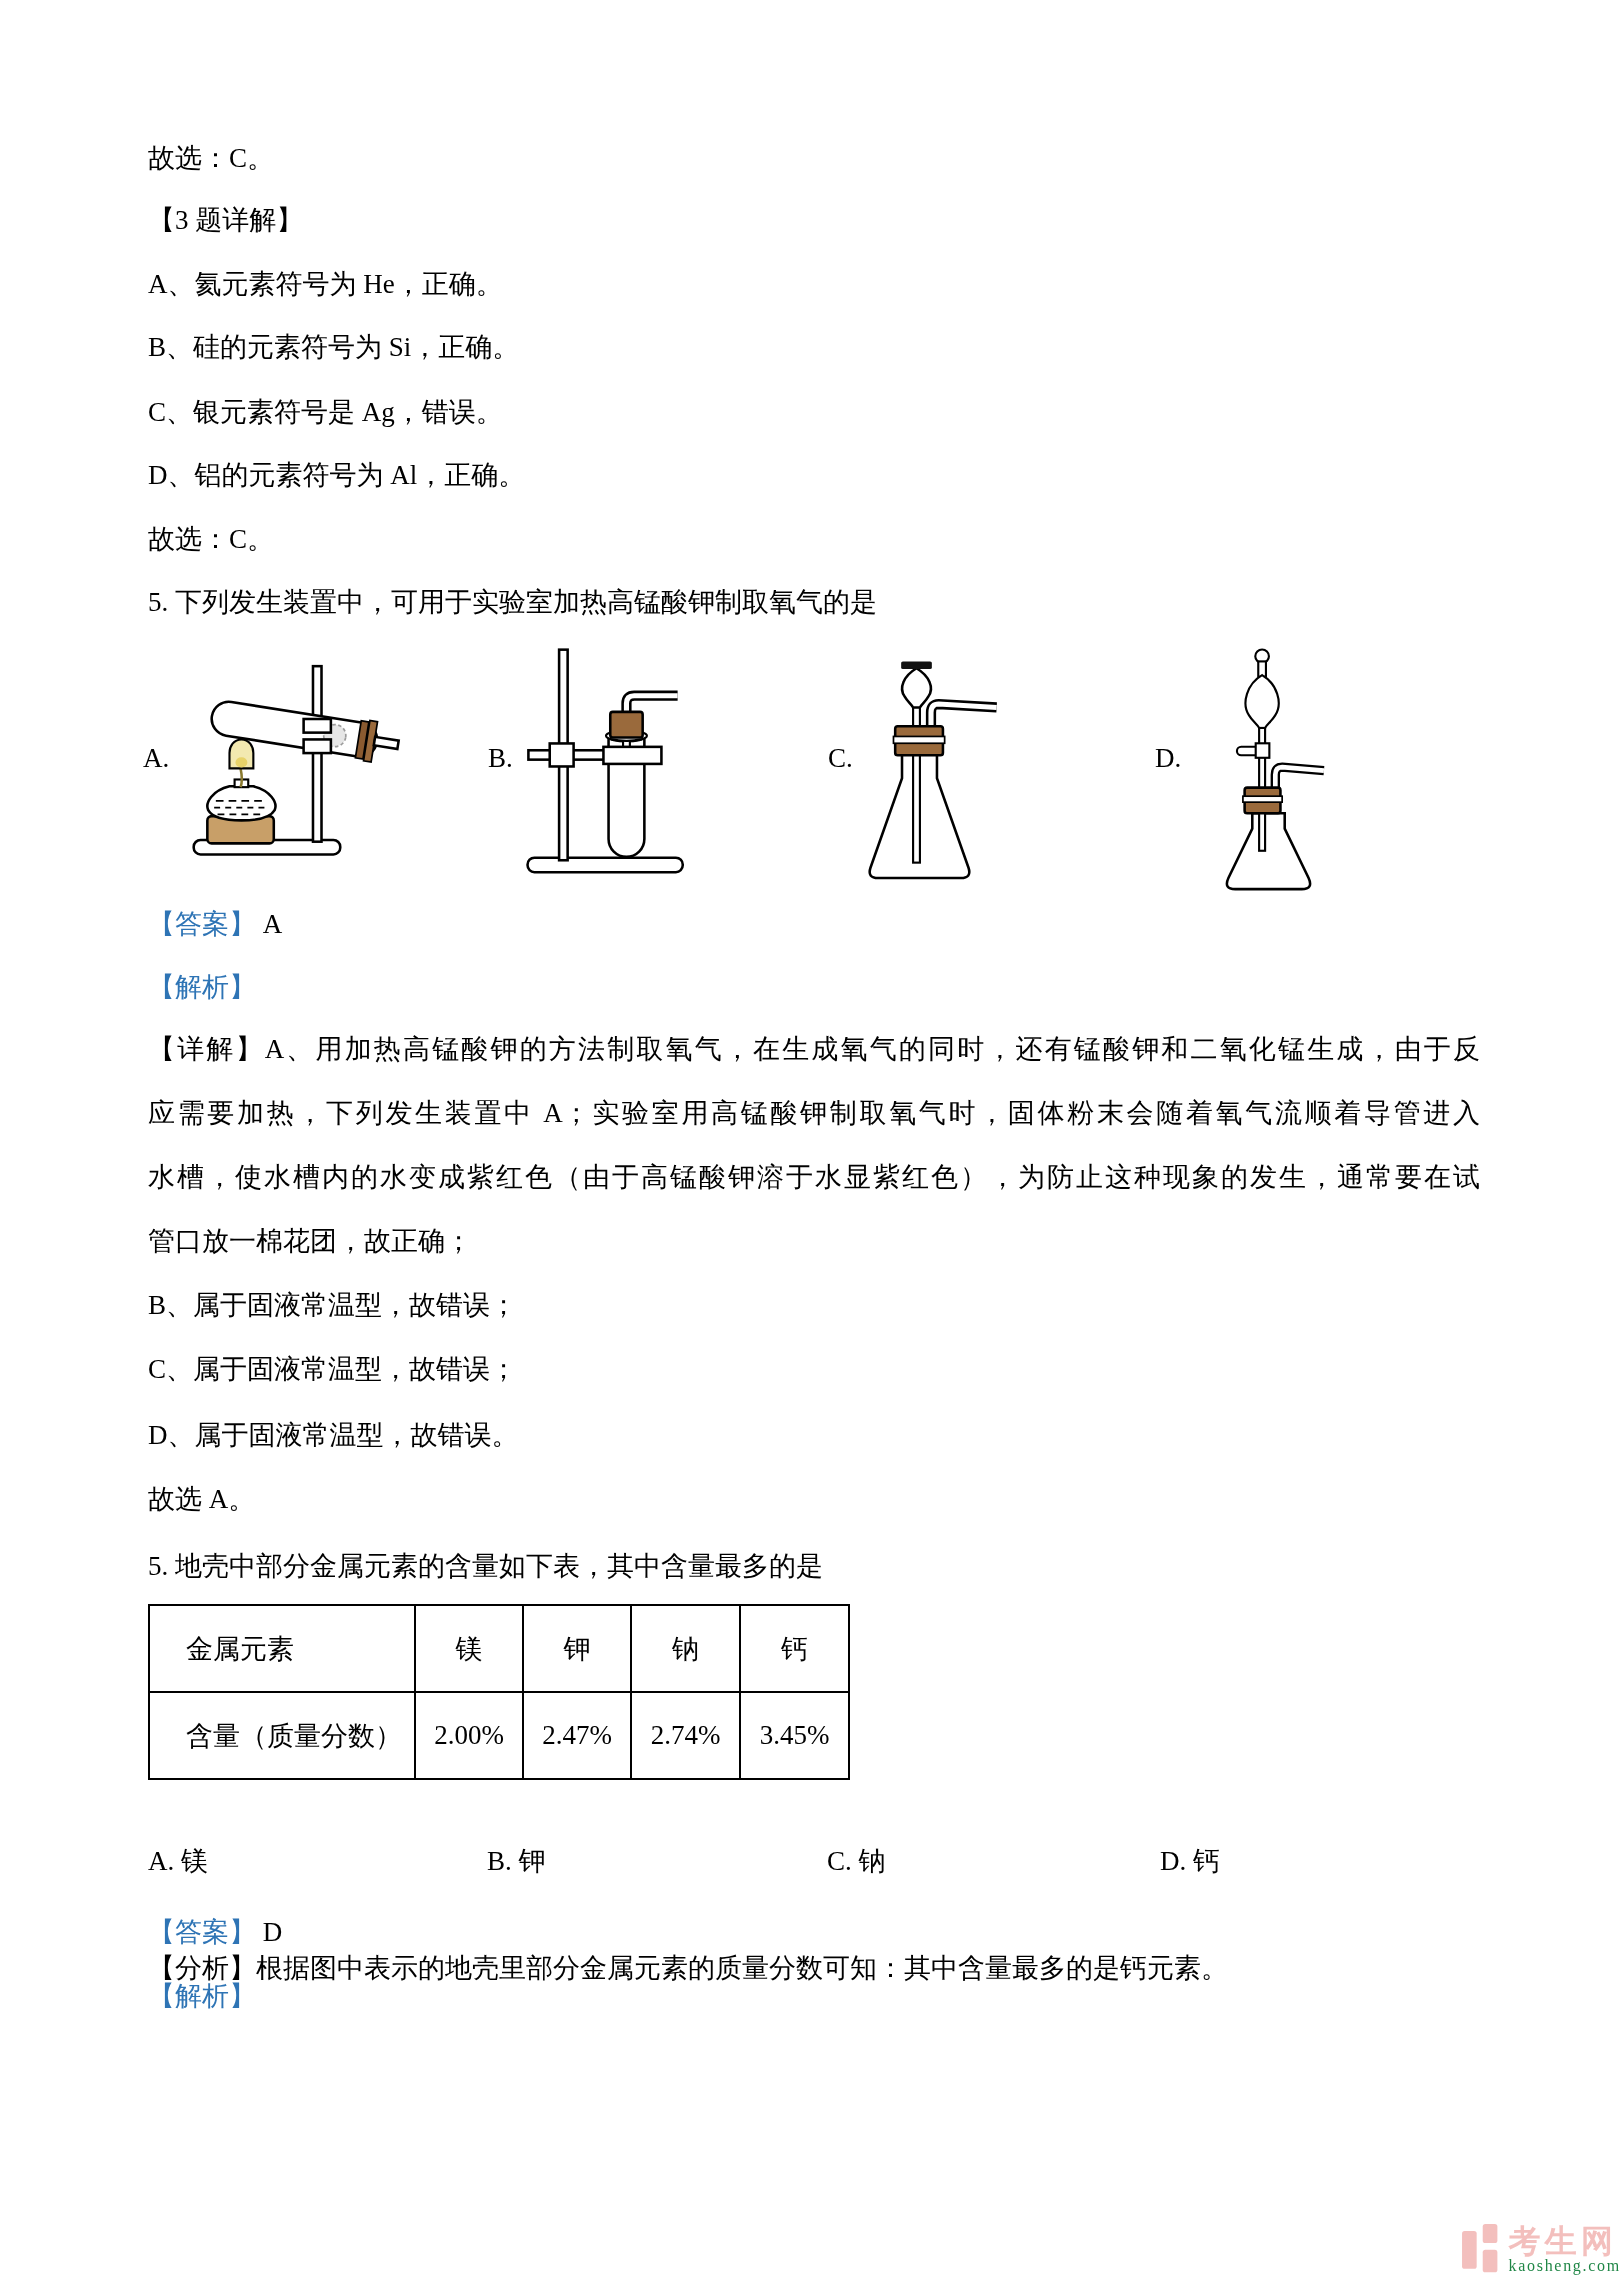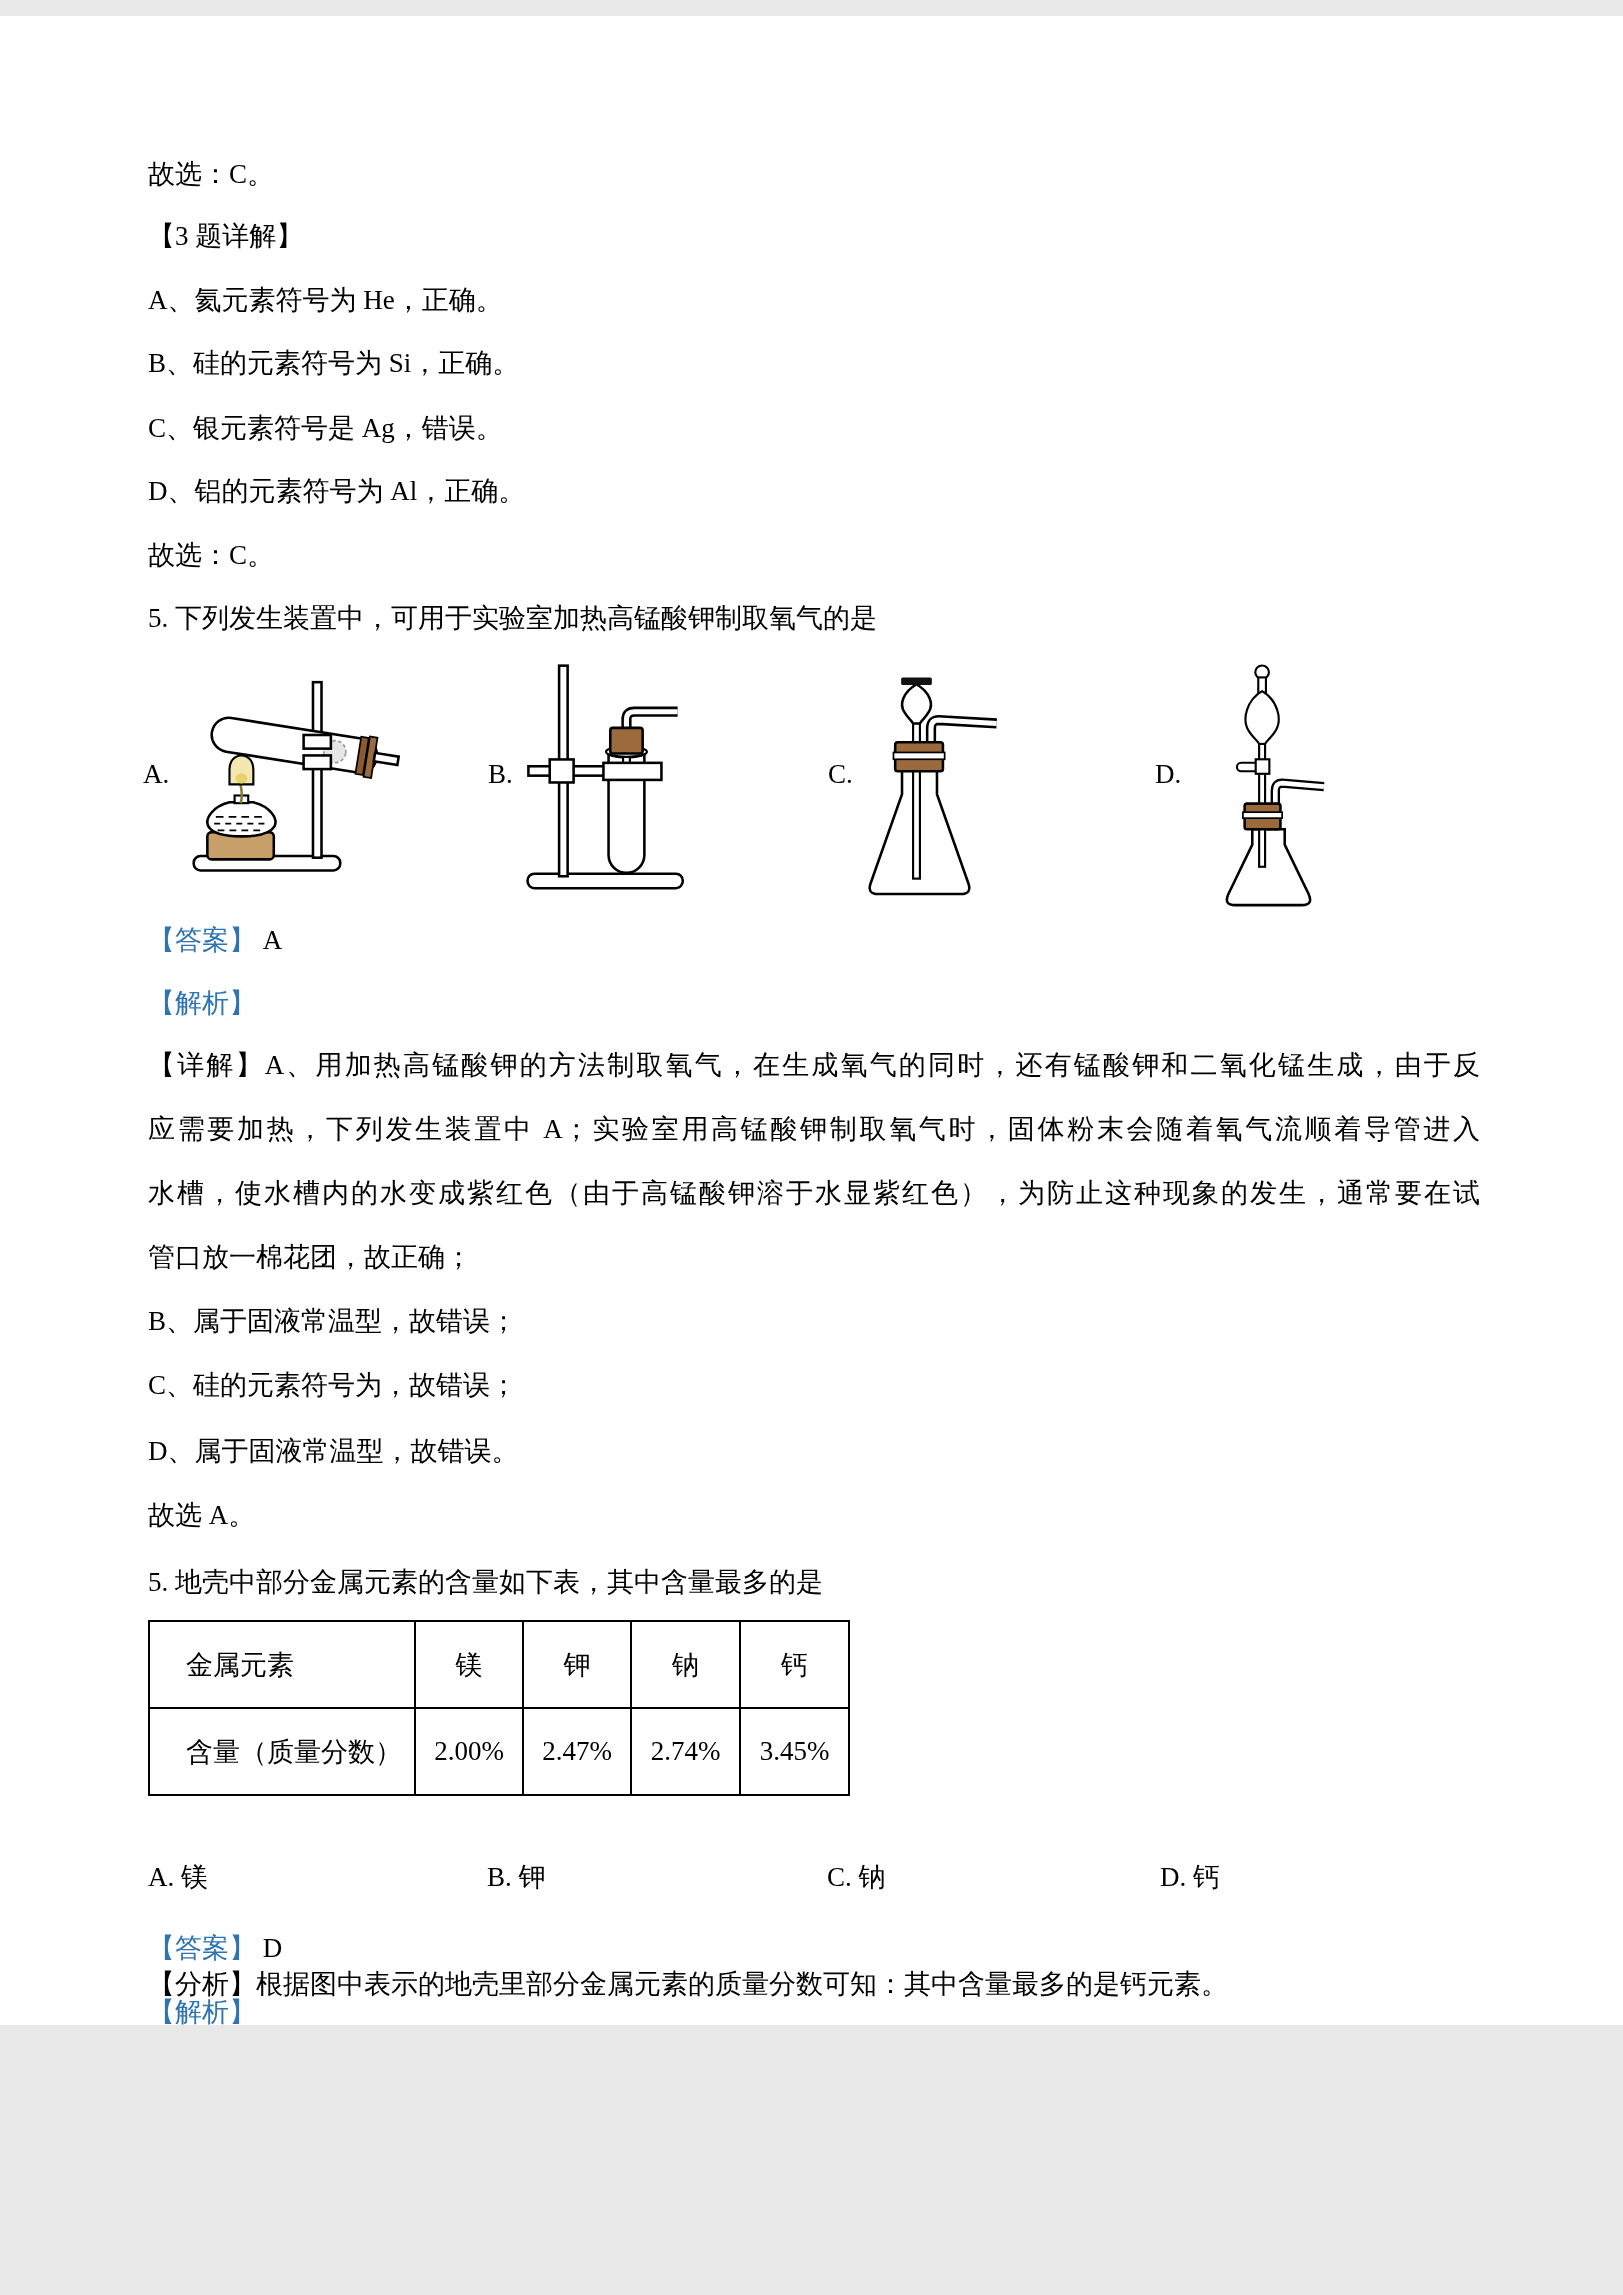--- a/index.html
+++ b/index.html
@@ -1,19 +1,19 @@
 <!DOCTYPE html>
 <html style="font-size:13.7px"><head>
 <meta charset="utf-8">
 <style>
   html,body{margin:0;padding:0;background:#e8e8e8;}
   #page{
-    position:relative;width:1623px;height:2009px;background:#ffffff;
+    position:relative;width:1623px;height:2295px;background:#ffffff;
     font-family:"Liberation Serif","DejaVu Serif",serif;color:#000;
-    overflow:hidden;margin:16px auto;
+    overflow:hidden;margin:0 auto;
   }
   .ln{position:absolute;left:148px;height:64px;line-height:64px;font-size:27px;white-space:nowrap;}
   .just{width:1332px;white-space:normal;text-align:justify;text-align-last:justify;overflow:hidden;}
   .blue{color:#2e74b5;}
   .ans-letter{margin-left:6.8px;}
   .optlabel{position:absolute;height:64px;line-height:64px;font-size:27px;white-space:nowrap;}
   .apparatus{position:absolute;}
   
   #q5-table-wrap{position:absolute;left:148px;top:1604px;}
   #q5-table{border-collapse:collapse;table-layout:fixed;}
@@ -134,21 +134,21 @@
     <span class="blue">【答案】</span><span class="ans-letter">A</span>
   </div>
   <div class="ln blue" style="top:955px">【解析】</div>
 
   <div class="ln just" style="top:1017px">【详解】A、用加热高锰酸钾的方法制取氧气，在生成氧气的同时，还有锰酸钾和二氧化锰生成，由于反</div>
   <div class="ln just" style="top:1081px">应需要加热，下列发生装置中 A；实验室用高锰酸钾制取氧气时，固体粉末会随着氧气流顺着导管进入</div>
   <div class="ln just" style="top:1145px">水槽，使水槽内的水变成紫红色（由于高锰酸钾溶于水显紫红色），为防止这种现象的发生，通常要在试</div>
   <div class="ln" style="top:1209px">管口放一棉花团，故正确；</div>
 
   <div class="ln" style="top:1273px">B、属于固液常温型，故错误；</div>
-  <div class="ln" style="top:1337px">C、硅的元素符号为，故错误；</div>
+  <div class="ln" style="top:1337px">C、属于固液常温型，故错误；</div>
   <div class="ln" style="top:1403px">D、属于固液常温型，故错误。</div>
   <div class="ln" style="top:1467px">故选 A。</div>
 
   <div class="ln" style="top:1534px">5. 地壳中部分金属元素的含量如下表，其中含量最多的是</div>
 
   <div id="q5-table-wrap">
     <table id="q5-table">
       <colgroup>
         <col style="width:266px">
           <col style="width:108px">

